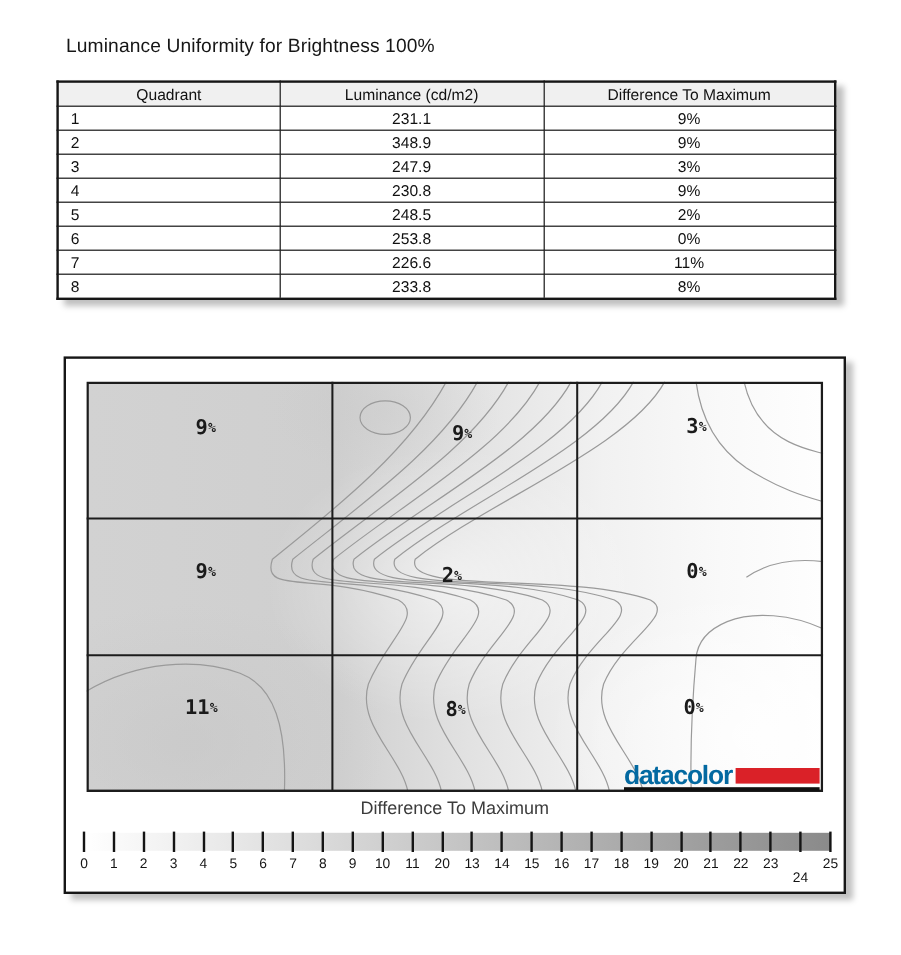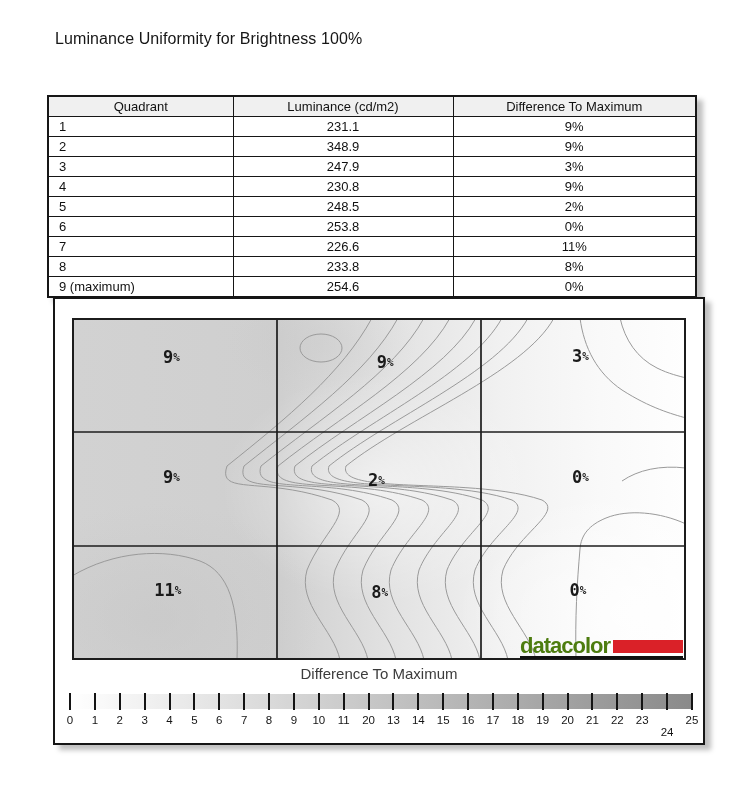--- a/index.html
+++ b/index.html
@@ -14,21 +14,20 @@
     font-size:16px;color:#161616;letter-spacing:.1px;
   }
 
   
   .lum-table{
     position:absolute;left:47px;top:67px;width:648px;
     border-collapse:collapse;table-layout:fixed;
     border:2px solid #161616;background:#fff;
     box-shadow:6px 5px 5px rgba(0,0,0,0.25);
     font-size:13px;
-    margin-top:28px;
   }
   .lum-table th,.lum-table td{
     border:1px solid #161616;height:19px;line-height:19px;
     padding:0;font-weight:normal;overflow:hidden;white-space:nowrap;
   }
   .lum-table th{background:#f0f0f0;text-align:center;}
   .lum-table td.col-quadrant{text-align:left;padding-left:10px;}
   .lum-table td.col-center{text-align:center;}
 
   
@@ -50,21 +49,21 @@
   .cell-label .u{font-size:11px;vertical-align:2px;}
 
   
   .logo{
     position:absolute;right:3px;bottom:1px;
     display:flex;align-items:flex-end;
     border-bottom:3px solid #101010;padding-bottom:2px;
   }
   .logo .logo-text{
     font-family:"Liberation Sans",sans-serif;font-weight:bold;
-    font-size:22px;line-height:16px;letter-spacing:-1px;color:#4d7c0f;
+    font-size:22px;line-height:16px;letter-spacing:-1px;color:#0369a1;
   }
   .logo .logo-red{width:70px;height:13px;margin-left:3px;margin-bottom:1px;background:#da2128;}
 
   
   .cb-label{
     position:absolute;left:0;top:366px;width:100%;text-align:center;
     font-size:15px;color:#3c3c3c;
   }
   .cb-wrap{position:absolute;left:15px;top:394px;width:622px;height:17px;}
   .cb-grad{position:absolute;left:0;top:1px;width:100%;height:15px;
@@ -124,25 +123,20 @@
       </tr>
       <tr>
         <td class="col-quadrant">7</td>
         <td class="col-center">226.6</td>
         <td class="col-center">11%</td>
       </tr>
       <tr>
         <td class="col-quadrant">8</td>
         <td class="col-center">233.8</td>
         <td class="col-center">8%</td>
-      </tr>
-      <tr>
-        <td class="col-quadrant">9 (maximum)</td>
-        <td class="col-center">254.6</td>
-        <td class="col-center">0%</td>
       </tr>
     </tbody>
 </table>
 
 <div class="panel">
 
   <div class="plot">
     <svg viewBox="0 0 614 342" preserveAspectRatio="none">
       <defs>
         <linearGradient id="bgGrad" x1="0" y1="0" x2="1" y2="0">

